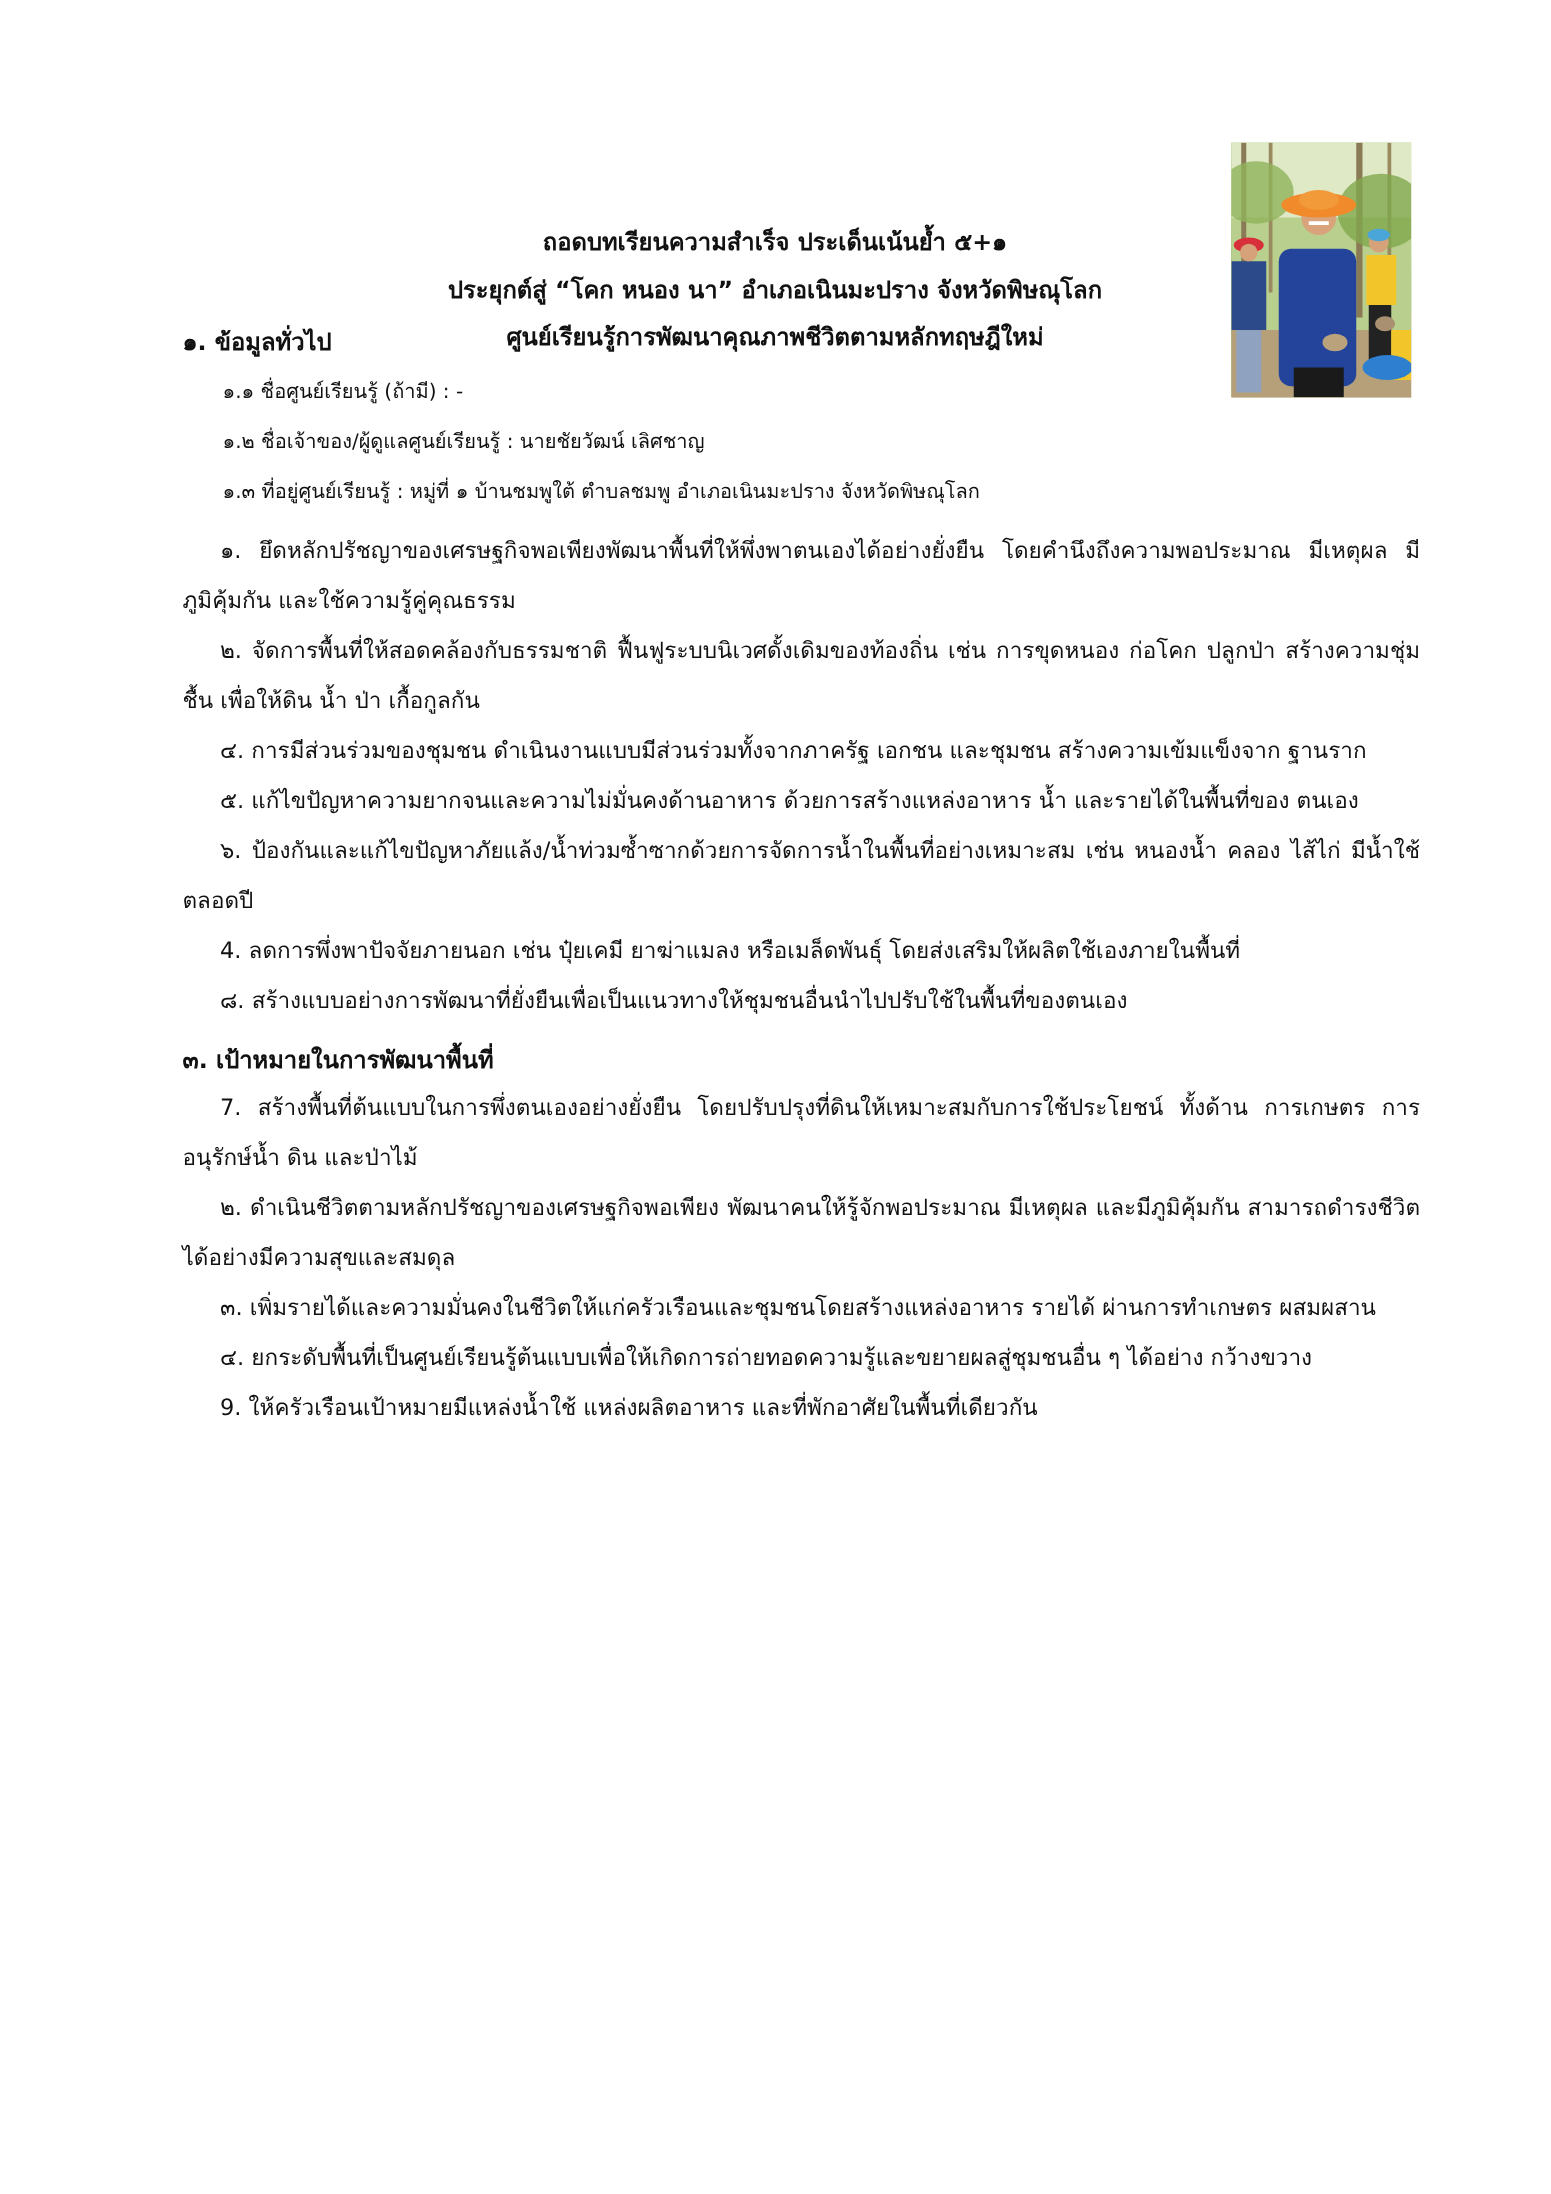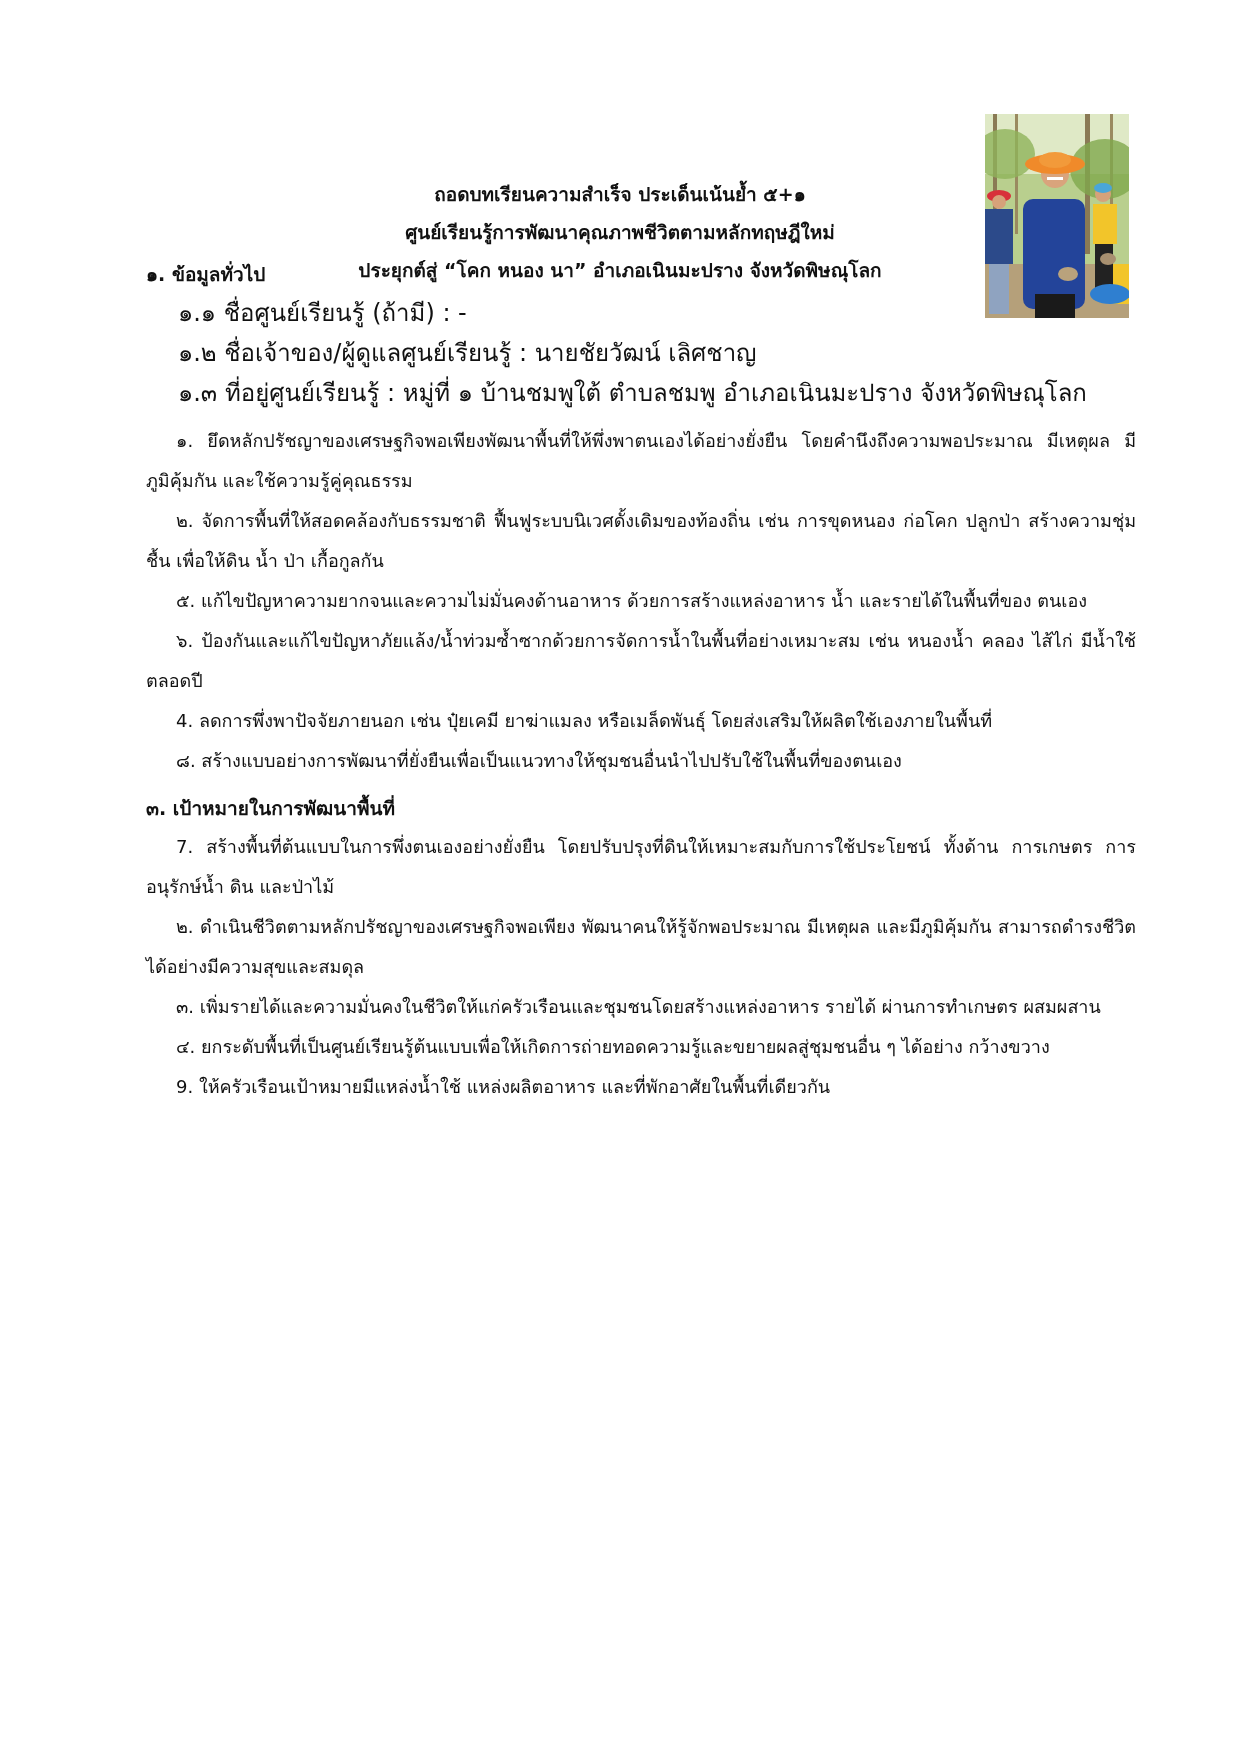--- a/index.html
+++ b/index.html
@@ -52,21 +52,21 @@
       width: 990px;
     }
     .section-heading {
       font-weight: bold;
       font-size: 19px;
       line-height: 38px;
       height: 38px;
       white-space: nowrap;
     }
     .line {
-      font-size: 24px;
+      font-size: 16px;
       line-height: 40px;
       white-space: nowrap;
     }
     .sub-indent {
       padding-left: 32px;
     }
     .para {
       font-size: 18px;
       line-height: 40px;
       text-indent: 30px;
@@ -75,22 +75,22 @@
     }
     .gap-s { height: 8px; }
   </style>
 </head>
 <body>
 
 <div class="page">
 
   <div class="title-block">
     <div class="title-line">ถอดบทเรียนความสำเร็จ ประเด็นเน้นย้ำ ๕+๑</div>
+    <div class="title-line">ประยุกต์สู่ “โคก หนอง นา” อำเภอเนินมะปราง จังหวัดพิษณุโลก</div>
     <div class="title-line">ศูนย์เรียนรู้การพัฒนาคุณภาพชีวิตตามหลักทฤษฎีใหม่</div>
-    <div class="title-line">ประยุกต์สู่ “โคก หนอง นา” อำเภอเนินมะปราง จังหวัดพิษณุโลก</div>
   </div>
 
   <div class="photo" title="ชายสวมหมวกสีส้ม เสื้อสีน้ำเงิน ถือดินในป่า">
     <svg width="144" height="204" viewBox="0 0 144 204">
 
       <rect x="0" y="0" width="144" height="204" fill="#b9cf8e"></rect>
       <rect x="0" y="0" width="144" height="60" fill="#dfe9c6"></rect>
       <rect x="8" y="0" width="4" height="150" fill="#8a7a55"></rect>
       <rect x="30" y="0" width="3" height="120" fill="#9a8a60"></rect>
       <rect x="100" y="0" width="5" height="140" fill="#8a7a55"></rect>
@@ -131,20 +131,21 @@
       <div class="line sub-indent">๑.๑ ชื่อศูนย์เรียนรู้ (ถ้ามี) :  -</div>
       <div class="line sub-indent">๑.๒ ชื่อเจ้าของ/ผู้ดูแลศูนย์เรียนรู้ : นายชัยวัฒน์  เลิศชาญ</div>
       <div class="line sub-indent">๑.๓ ที่อยู่ศูนย์เรียนรู้ : หมู่ที่ ๑ บ้านชมพูใต้ ตำบลชมพู อำเภอเนินมะปราง จังหวัดพิษณุโลก</div>
     </div>
 
     <div class="gap-s"></div>
 
     <div>
       <div class="para">๑. ยึดหลักปรัชญาของเศรษฐกิจพอเพียงพัฒนาพื้นที่ให้พึ่งพาตนเองได้อย่างยั่งยืน โดยคำนึงถึงความพอประมาณ มีเหตุผล มีภูมิคุ้มกัน และใช้ความรู้คู่คุณธรรม</div>
       <div class="para">๒. จัดการพื้นที่ให้สอดคล้องกับธรรมชาติ ฟื้นฟูระบบนิเวศดั้งเดิมของท้องถิ่น เช่น การขุดหนอง ก่อโคก ปลูกป่า สร้างความชุ่มชื้น เพื่อให้ดิน น้ำ ป่า เกื้อกูลกัน</div>
+      <div class="para">๔. การมีส่วนร่วมของชุมชน ดำเนินงานแบบมีส่วนร่วมทั้งจากภาครัฐ เอกชน และชุมชน สร้างความเข้มแข็งจาก ฐานราก</div>
       <div class="para">๕. แก้ไขปัญหาความยากจนและความไม่มั่นคงด้านอาหาร ด้วยการสร้างแหล่งอาหาร น้ำ และรายได้ในพื้นที่ของ ตนเอง</div>
       <div class="para">๖. ป้องกันและแก้ไขปัญหาภัยแล้ง/น้ำท่วมซ้ำซากด้วยการจัดการน้ำในพื้นที่อย่างเหมาะสม เช่น หนองน้ำ คลอง ไส้ไก่ มีน้ำใช้ตลอดปี</div>
       <div class="para">4. ลดการพึ่งพาปัจจัยภายนอก เช่น ปุ๋ยเคมี ยาฆ่าแมลง หรือเมล็ดพันธุ์ โดยส่งเสริมให้ผลิตใช้เองภายในพื้นที่</div>
       <div class="para">๘. สร้างแบบอย่างการพัฒนาที่ยั่งยืนเพื่อเป็นแนวทางให้ชุมชนอื่นนำไปปรับใช้ในพื้นที่ของตนเอง</div>
     </div>
 
     <div class="gap-s"></div>
 
     <div>
       <div class="section-heading">๓. เป้าหมายในการพัฒนาพื้นที่</div>

